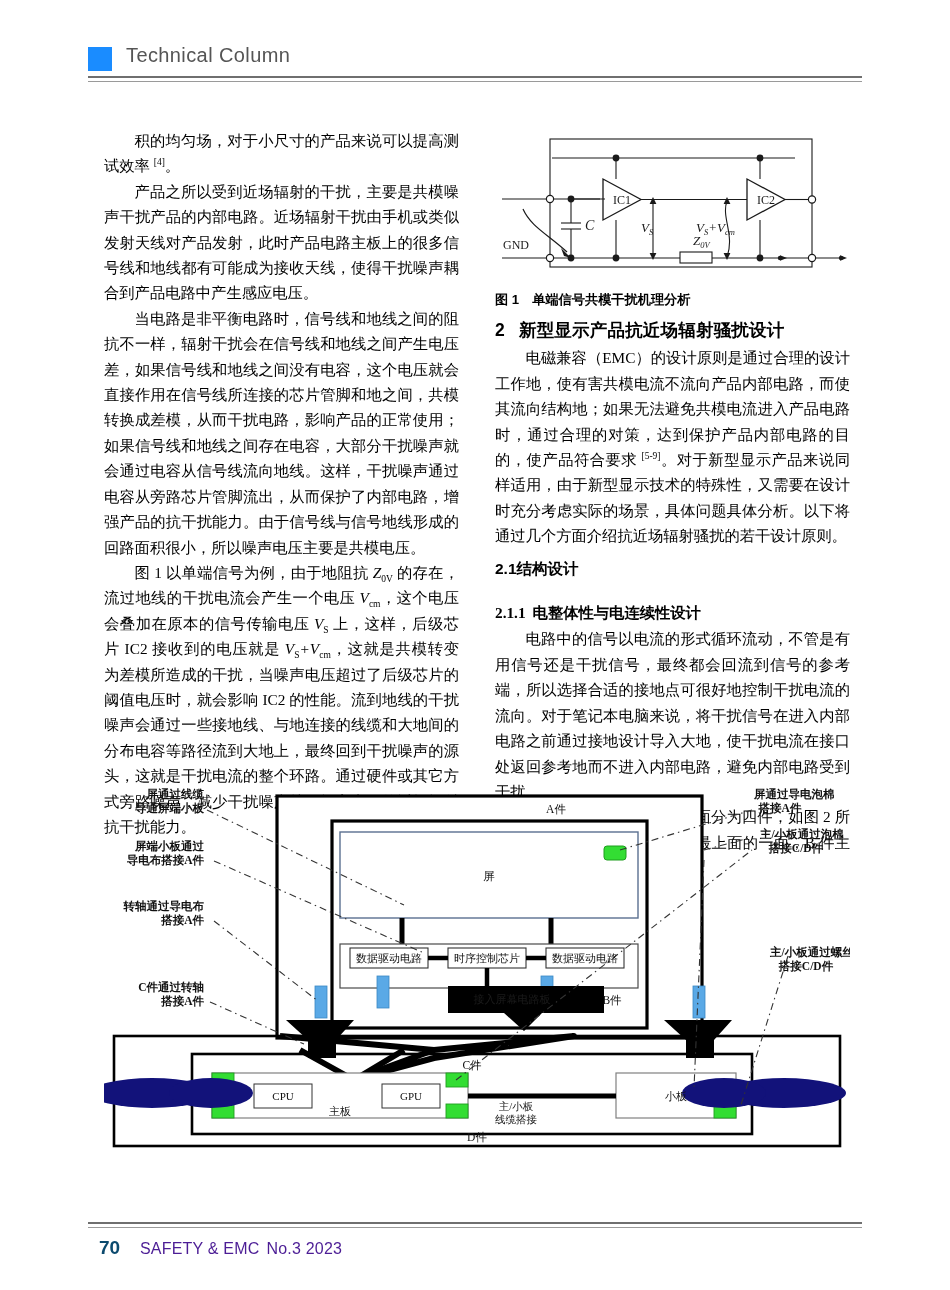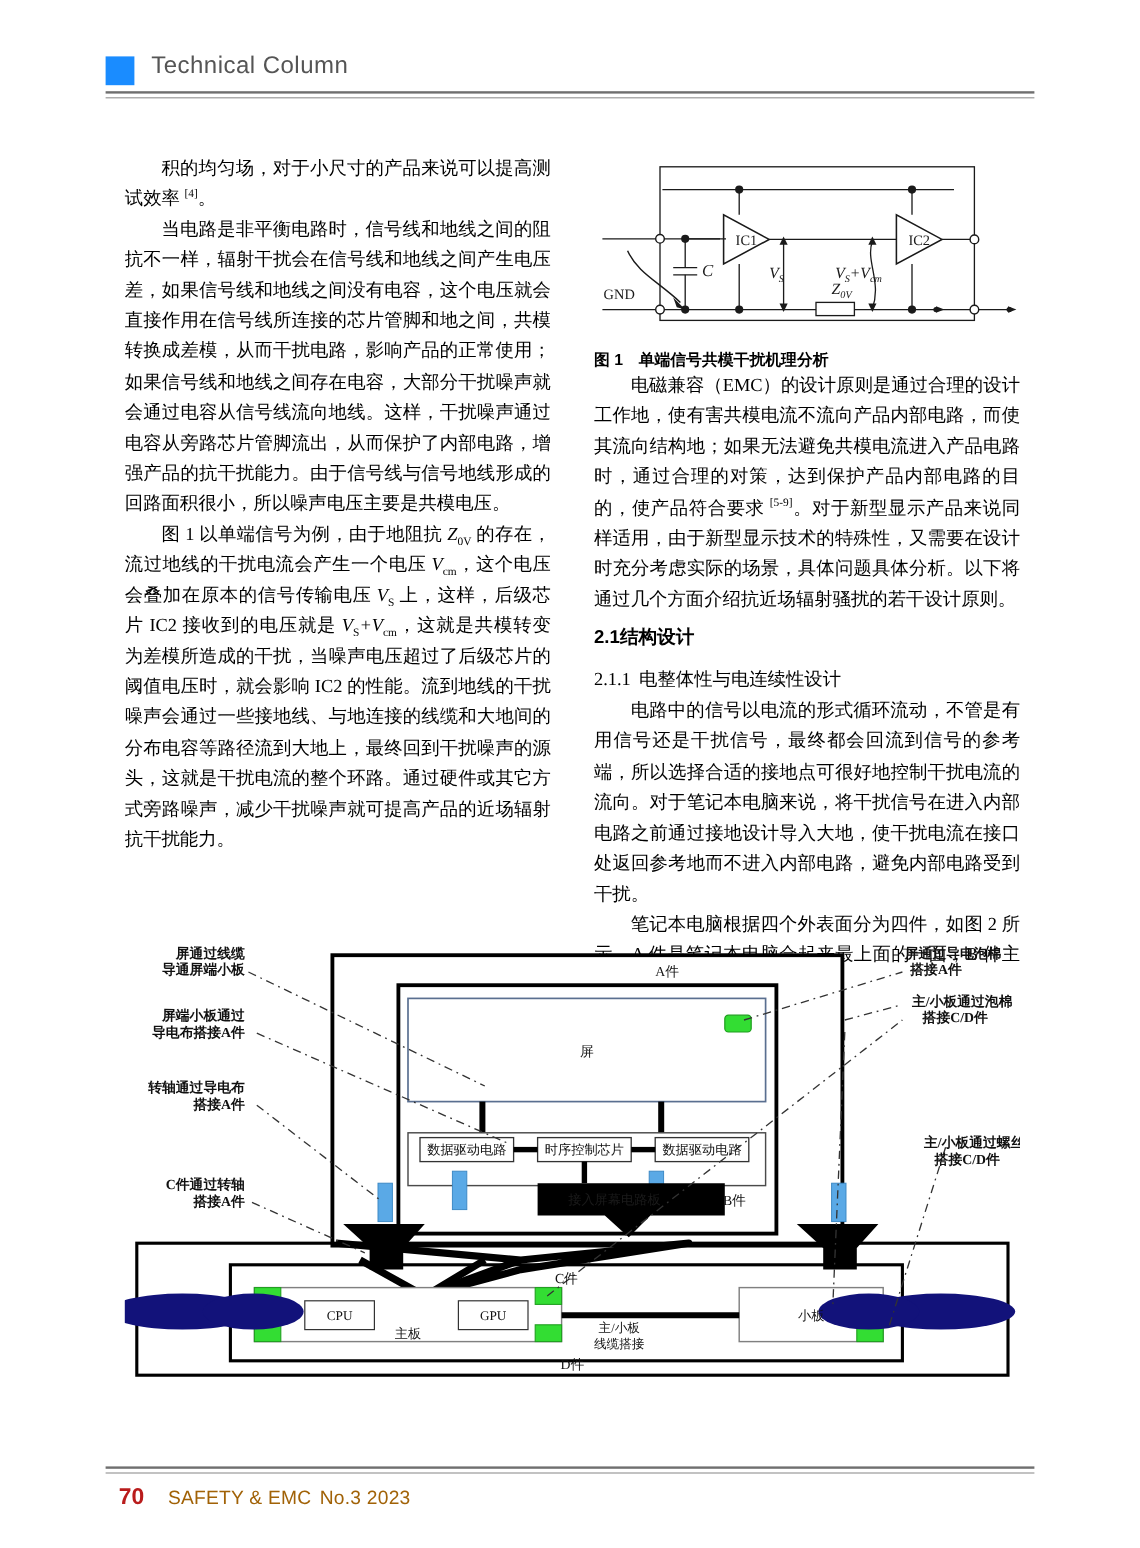--- a/index.html
+++ b/index.html
@@ -109,23 +109,23 @@
   h2.sec .num { margin-right: 14px; }
   h3.sec {
     margin: 7px 0 1px 0;
     font-family: "Liberation Sans", "DejaVu Sans", sans-serif;
     font-size: 15.5px;
     font-weight: bold;
     text-indent: 0;
   }
   h3.sec .num { margin-right: 0; }
   h4.sec {
-    margin: 9px 0 1px 0;
+    margin: 19px 0 1px 0;
     font-size: 15.3px;
-    font-weight: normal;
+    font-weight: bold;
     text-indent: 0;
   }
   h4.sec .num { margin-right: 7px; }
 
   
   .fig1-wrap {
     position: absolute;
     left: 495px;
     top: 131px;
     width: 356px;
@@ -182,47 +182,48 @@
     left: 0; top: 5px;
     width: 774px; height: 1px;
     background: #9a9a9a;
   }
   .footer-pageno {
     position: absolute;
     left: 11px; top: 15px;
     font-family: "Liberation Sans", sans-serif;
     font-size: 19px;
     font-weight: bold;
-    color: #b91c1c;
+    color: #0c4a6e;
   }
   .footer-text {
     position: absolute;
     left: 52px; top: 18px;
     font-family: "Liberation Sans", sans-serif;
     font-size: 16px;
-    color: #a16207;
+    color: #4c1d95;
     letter-spacing: 0.2px;
   }
   .footer-text .sp { display:inline-block; width: 7px; }
 </style>
 </head>
 <body>
 
 <div class="page">
 
   <div class="header">
     <div class="header-square"></div>
     <div class="header-title">Technical Column</div>
     <div class="header-rule-1"></div>
     <div class="header-rule-2"></div>
   </div>
 
   <div class="col col-left">
     <p>积的均匀场，对于小尺寸的产品来说可以提高测试效率&nbsp;<sup>[4]</sup>。</p>
 
+    <p>产品之所以受到近场辐射的干扰，主要是共模噪声干扰产品的内部电路。近场辐射干扰由手机或类似发射天线对产品发射，此时产品电路主板上的很多信号线和地线都有可能成为接收天线，使得干扰噪声耦合到产品电路中产生感应电压。</p>
 
     <p>当电路是非平衡电路时，信号线和地线之间的阻抗不一样，辐射干扰会在信号线和地线之间产生电压差，如果信号线和地线之间没有电容，这个电压就会直接作用在信号线所连接的芯片管脚和地之间，共模转换成差模，从而干扰电路，影响产品的正常使用；如果信号线和地线之间存在电容，大部分干扰噪声就会通过电容从信号线流向地线。这样，干扰噪声通过电容从旁路芯片管脚流出，从而保护了内部电路，增强产品的抗干扰能力。由于信号线与信号地线形成的回路面积很小，所以噪声电压主要是共模电压。</p>
 
     <p>图&nbsp;1&nbsp;以单端信号为例，由于地阻抗&nbsp;<span class="var"><span>Z</span><span class="vsub">0V</span></span>&nbsp;的存在，流过地线的干扰电流会产生一个电压&nbsp;<span class="var"><span>V</span><span class="vsub">cm</span></span>，这个电压会叠加在原本的信号传输电压&nbsp;<span class="var"><span>V</span><span class="vsub">S</span></span>&nbsp;上，这样，后级芯片&nbsp;<span class="lat">IC2</span>&nbsp;接收到的电压就是&nbsp;<span class="var"><span>V</span><span class="vsub">S</span>+<span>V</span><span class="vsub">cm</span></span>，这就是共模转变为差模所造成的干扰，当噪声电压超过了后级芯片的阈值电压时，就会影响&nbsp;<span class="lat">IC2</span>&nbsp;的性能。流到地线的干扰噪声会通过一些接地线、与地连接的线缆和大地间的分布电容等路径流到大地上，最终回到干扰噪声的源头，这就是干扰电流的整个环路。通过硬件或其它方式旁路噪声，减少干扰噪声就可提高产品的近场辐射抗干扰能力。</p>
   </div>
 
   <div class="fig1-wrap">
     <svg width="356" height="152" viewBox="0 0 356 152" xmlns="http://www.w3.org/2000/svg">
       <g stroke="#1a1a1a" fill="none" stroke-width="1.1">
 
@@ -302,20 +303,23 @@
         <text x="201" y="101" font-size="13" font-style="italic">V<tspan font-size="8.5" dy="3">S</tspan><tspan font-size="13" dy="-3">+V</tspan><tspan font-size="8.5" dy="3">cm</tspan></text>
       </g>
     </svg>
   </div>
 
   <div class="fig1-cap">
     <span>图 1</span><span class="gap"></span><span>单端信号共模干扰机理分析</span>
   </div>
 
   <div class="col col-right" style="top:309px;">
+    <h2 class="sec">
+      <span class="num">2</span><span>新型显示产品抗近场辐射骚扰设计</span>
+    </h2>
 
     <p>电磁兼容（EMC）的设计原则是通过合理的设计工作地，使有害共模电流不流向产品内部电路，而使其流向结构地；如果无法避免共模电流进入产品电路时，通过合理的对策，达到保护产品内部电路的目的，使产品符合要求&nbsp;<sup>[5-9]</sup>。对于新型显示产品来说同样适用，由于新型显示技术的特殊性，又需要在设计时充分考虑实际的场景，具体问题具体分析。以下将通过几个方面介绍抗近场辐射骚扰的若干设计原则。</p>
 
     <h3 class="sec">
       <span class="num">2.1</span><span>结构设计</span>
     </h3>
 
     <h4 class="sec">
       <span class="num">2.1.1</span><span>电整体性与电连续性设计</span>
     </h4>

